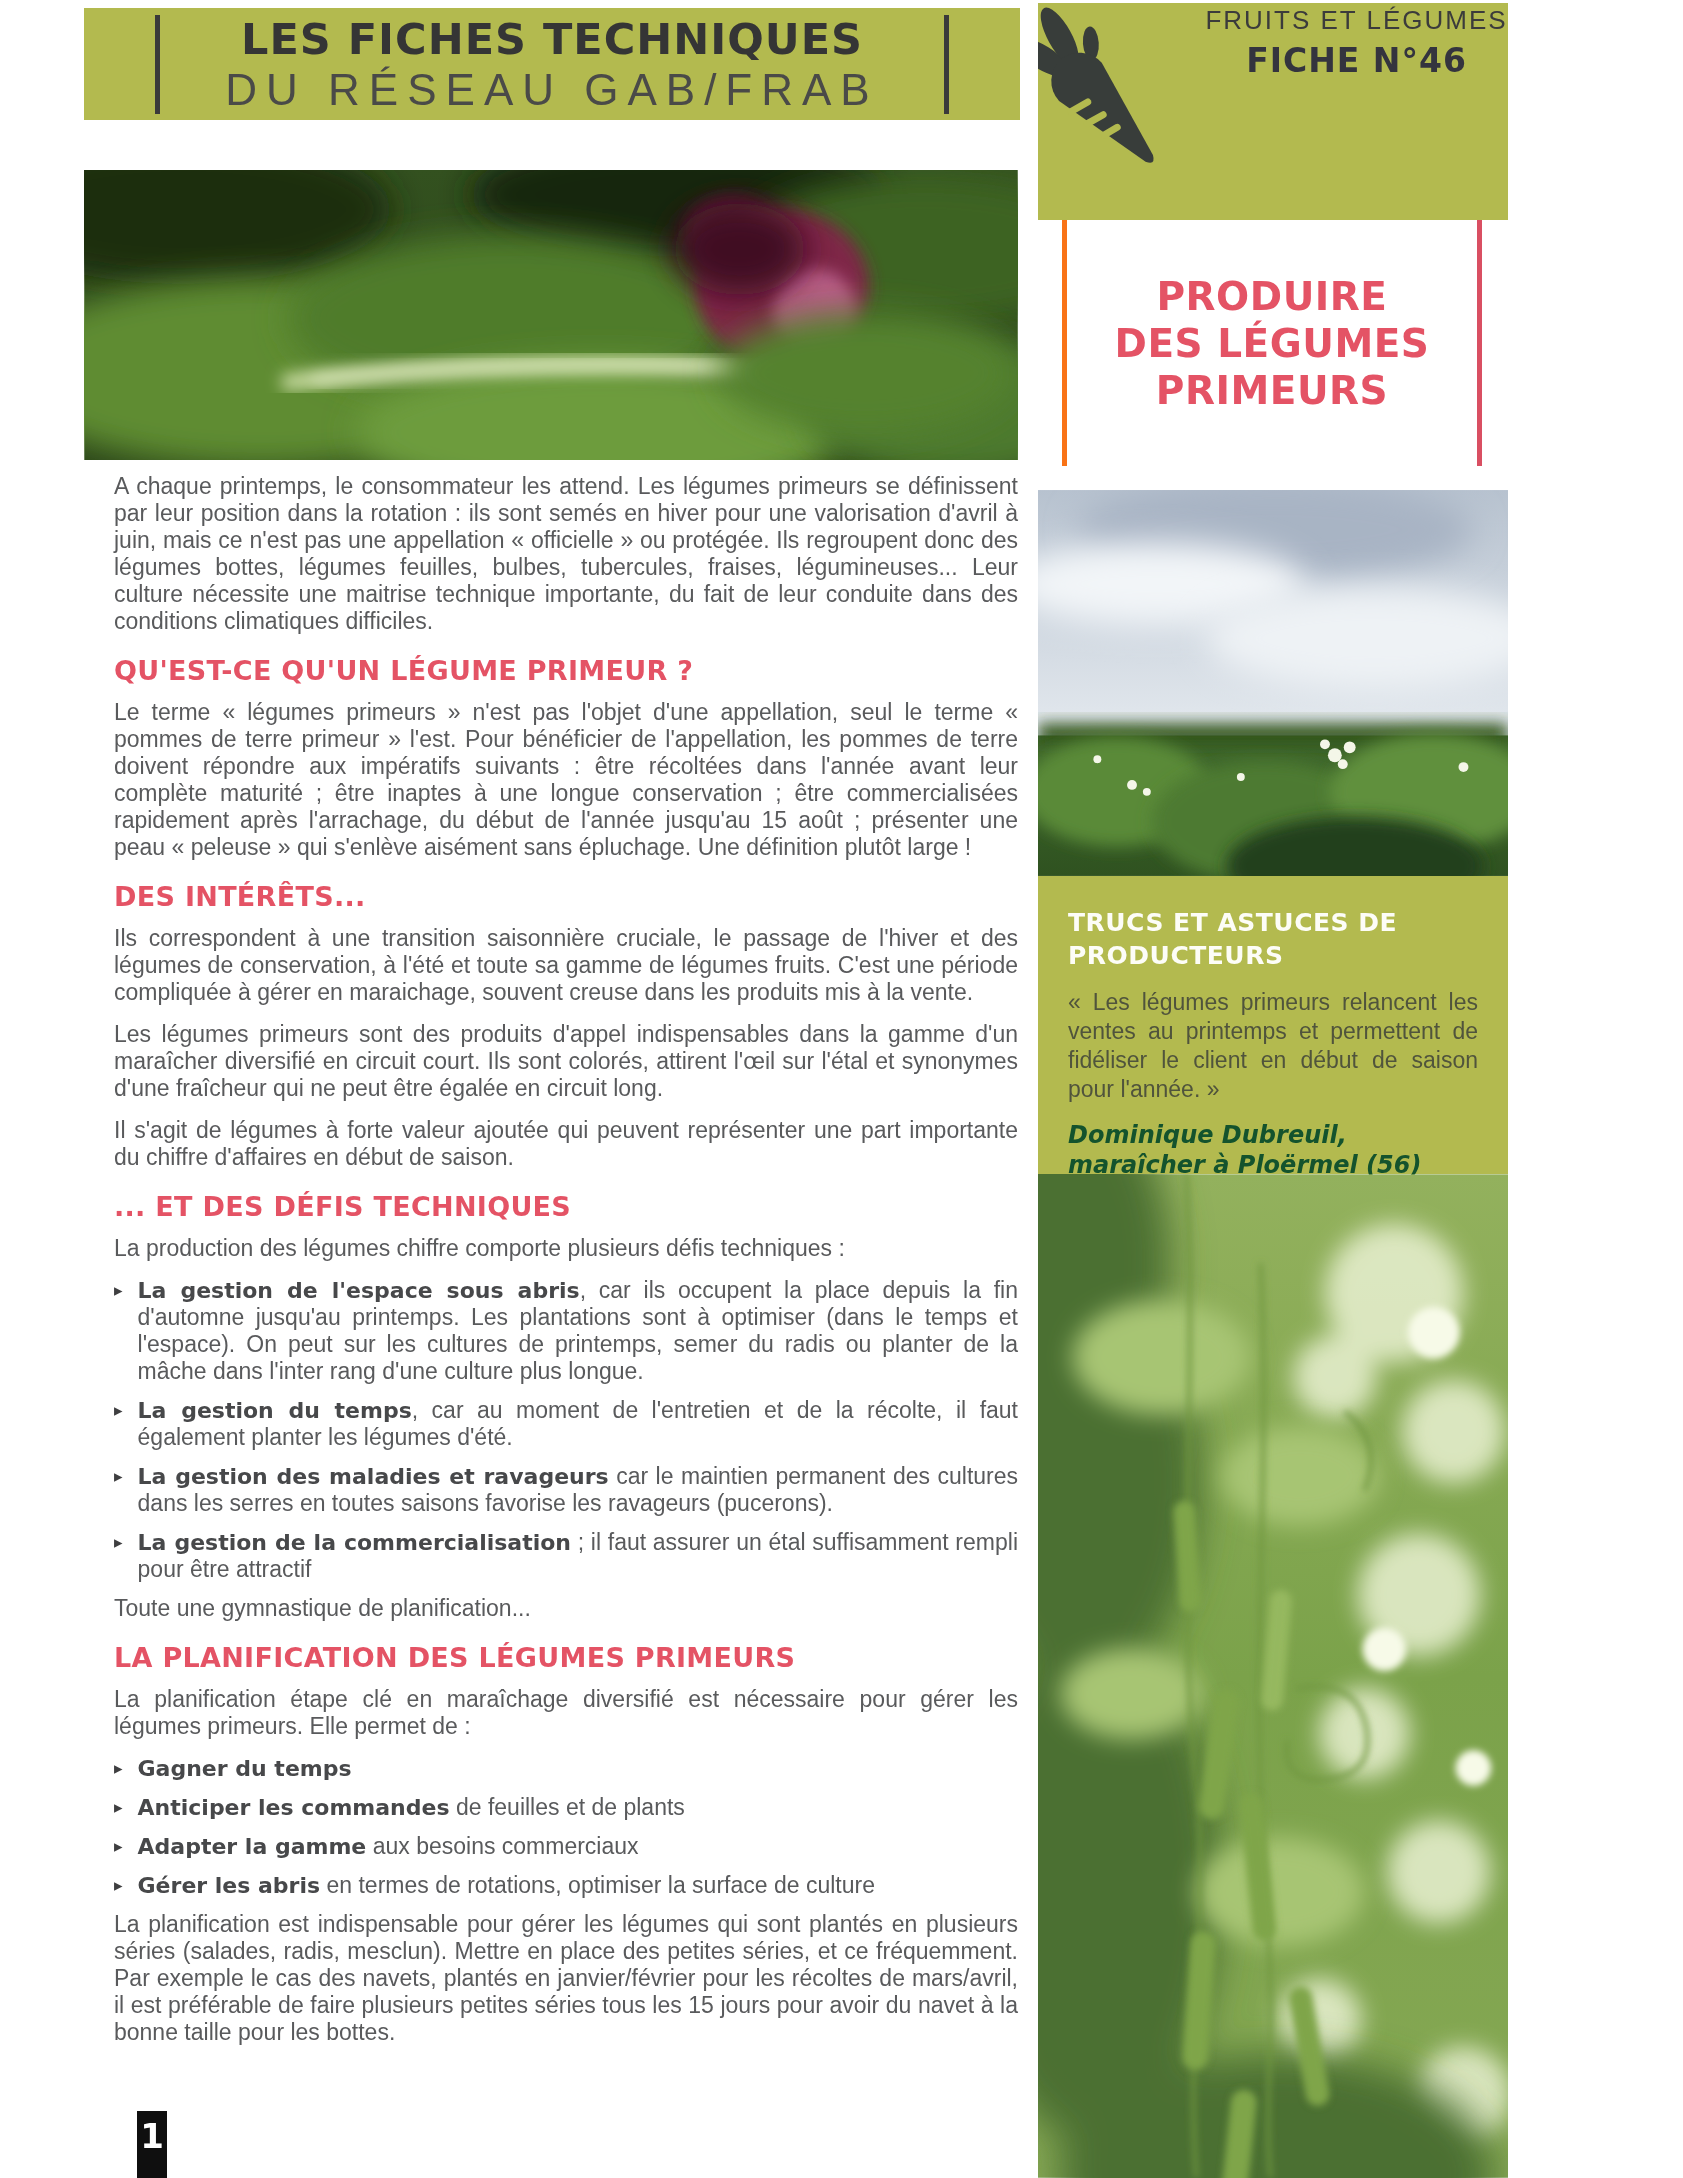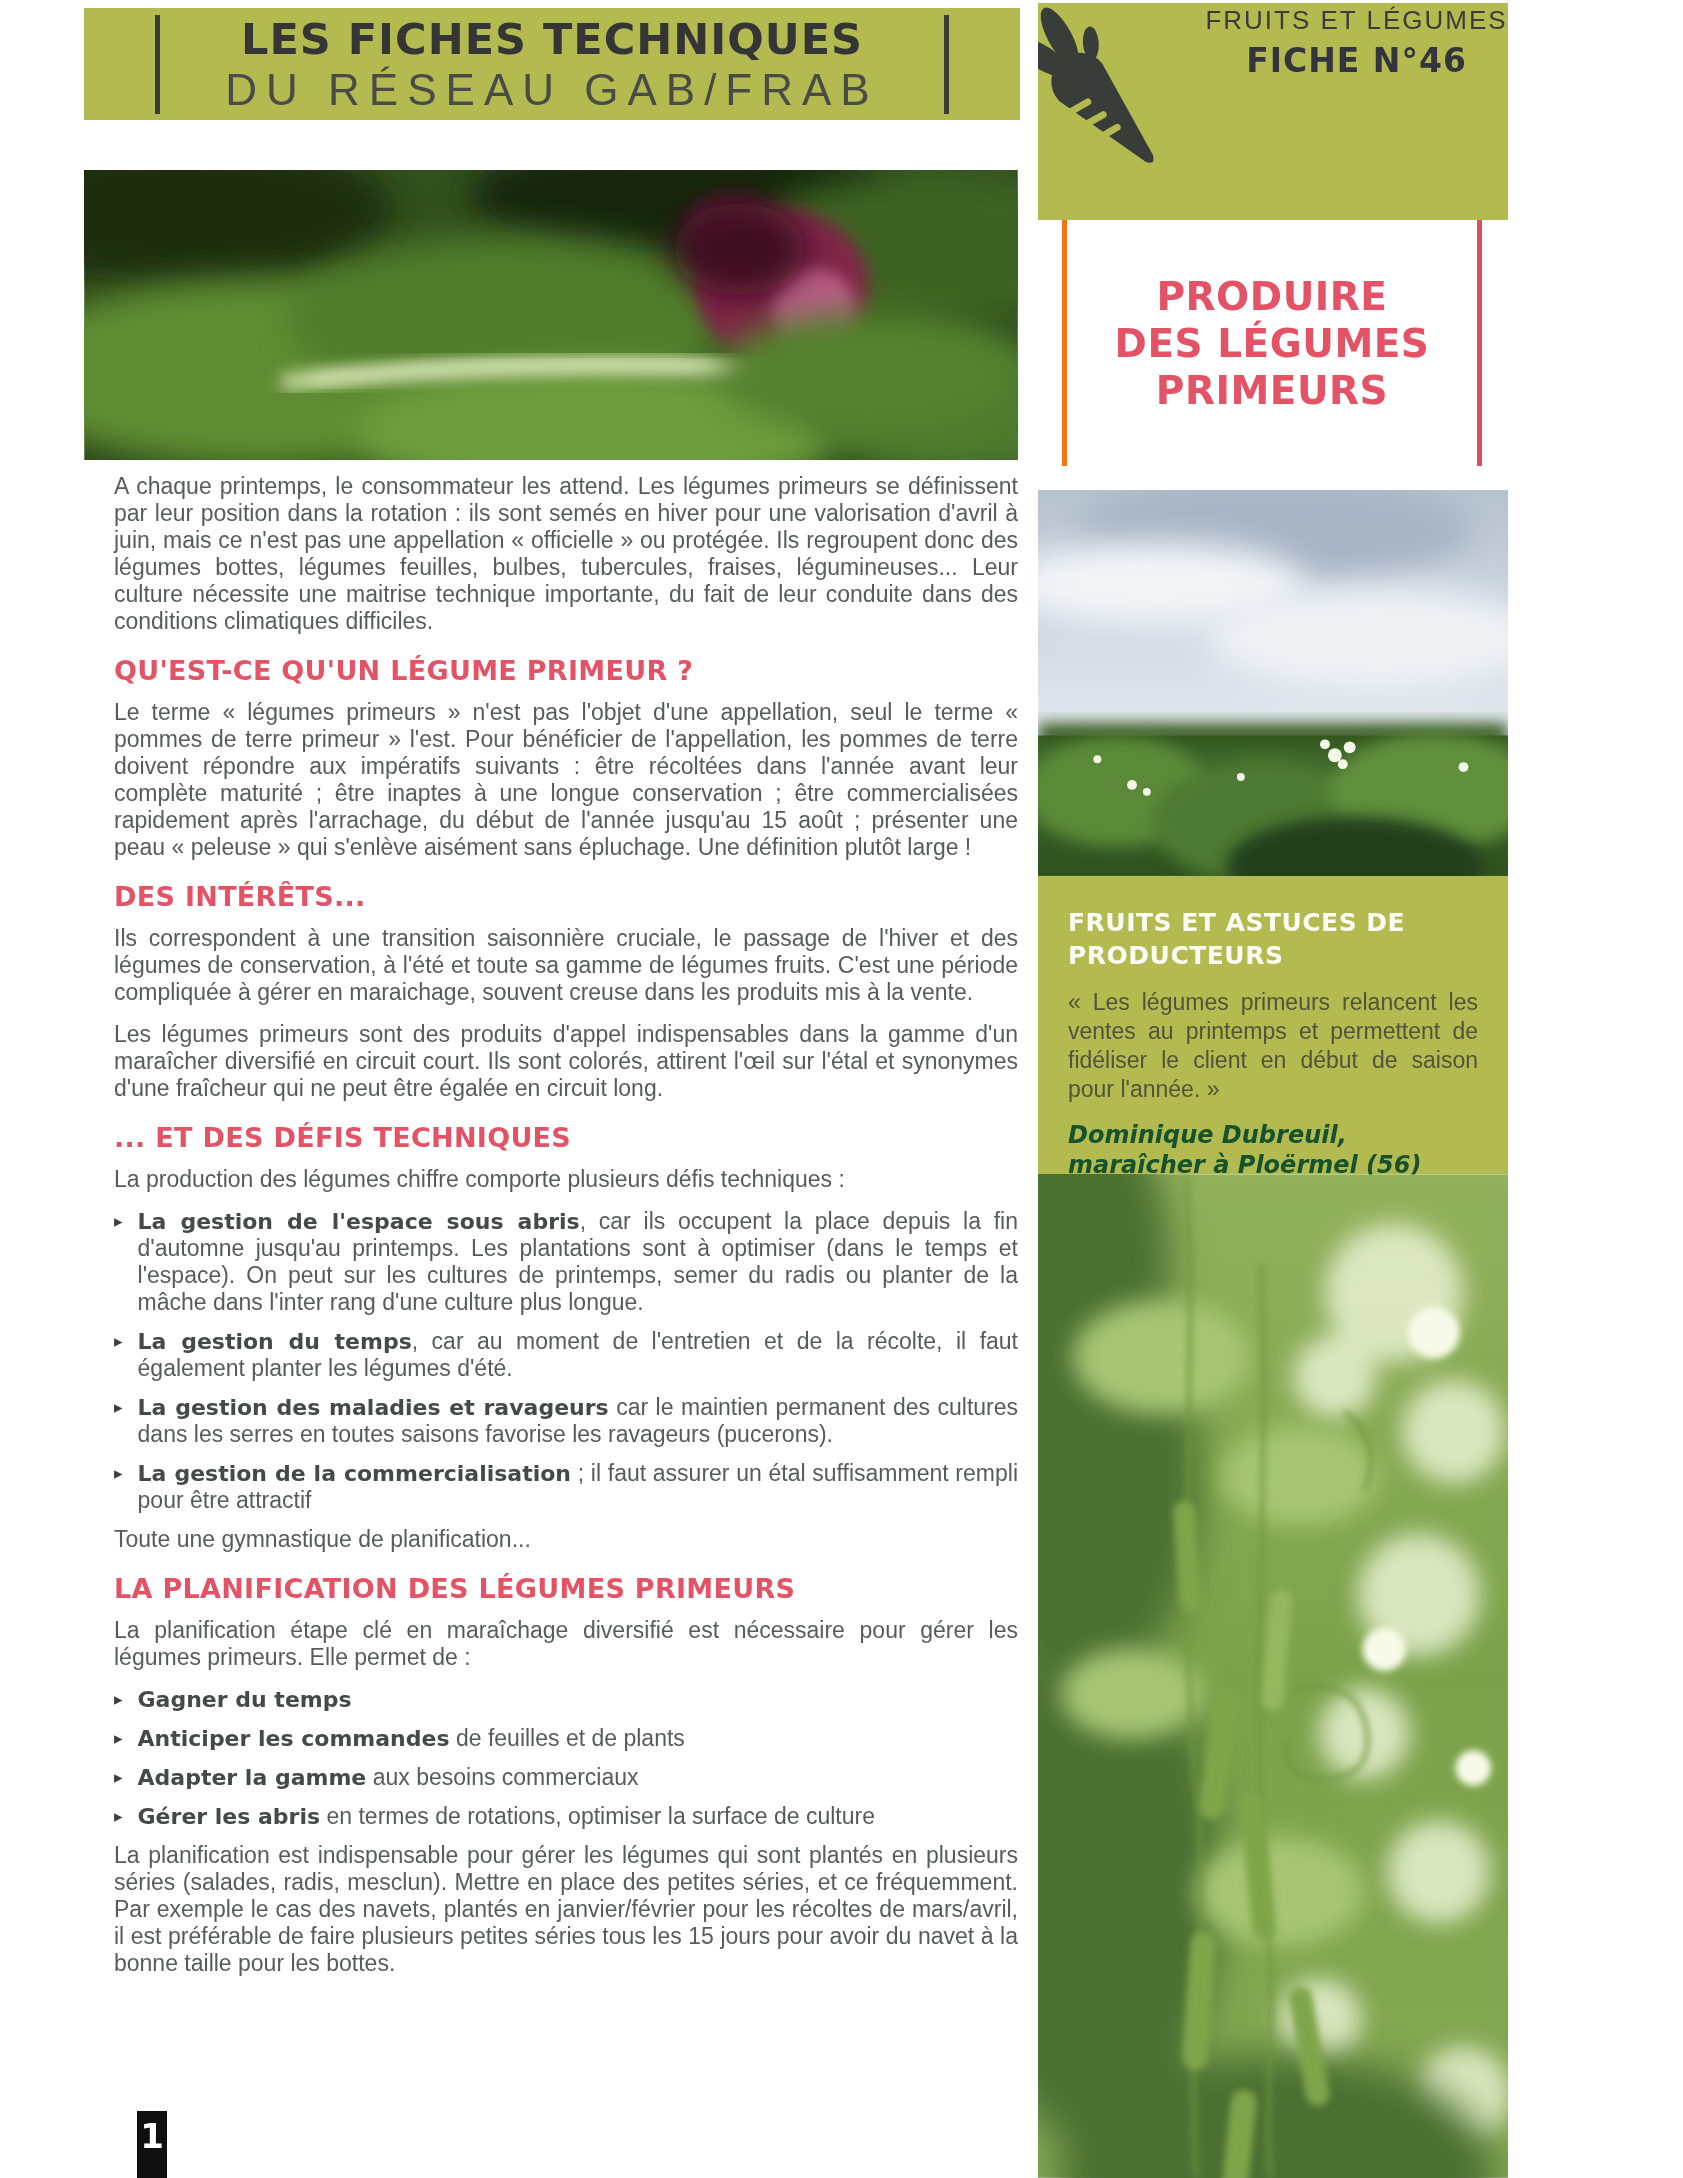--- a/index.html
+++ b/index.html
@@ -196,21 +196,21 @@
         <circle cx="95" cy="298" r="5"></circle>
         <circle cx="110" cy="305" r="4"></circle>
       <circle cx="430" cy="280" r="5"></circle>
         <circle cx="60" cy="272" r="4"></circle>
         <circle cx="205" cy="290" r="4"></circle>
     </g>
   </svg>
 </div>
 
 <div class="trucs-box">
-  <div class="trucs-head">FRUITS ET ASTUCES DE PRODUCTEURS</div>
+  <div class="trucs-head">TRUCS ET ASTUCES DE PRODUCTEURS</div>
   <div class="trucs-quote">« Les légumes primeurs relancent les ventes au printemps et permettent de fidéliser le client en début de saison pour l'année. »</div>
   <div class="trucs-attrib">Dominique Dubreuil, maraîcher à Ploërmel (56)</div>
 </div>
 
 <div class="photo photo-peas">
   <svg width="470" height="1004" viewBox="0 0 475 1014">
     <defs>
       <linearGradient id="gPea" x1="0" y1="0" x2="0" y2="1">
         <stop offset="0" stop-color="#93b15d"></stop>
           <stop offset="0.5" stop-color="#7ba24a"></stop>
@@ -275,20 +275,21 @@
 <div class="main-col">
 
   <p class="body-p">A chaque printemps, le consommateur les attend. Les légumes primeurs se définissent par leur position dans la rotation : ils sont semés en hiver pour une valorisation d'avril à juin, mais ce n'est pas une appellation « officielle » ou protégée. Ils regroupent donc des légumes bottes, légumes feuilles, bulbes, tubercules, fraises, légumineuses... Leur culture nécessite une maitrise technique importante, du fait de leur conduite dans des conditions climatiques difficiles.</p>
 
   <div class="h2">QU'EST-CE QU'UN LÉGUME PRIMEUR ?</div>
   <p class="body-p">Le terme « légumes primeurs » n'est pas l'objet d'une appellation, seul le terme « pommes de terre primeur » l'est. Pour bénéficier de l'appellation, les pommes de terre doivent répondre aux impératifs suivants : être récoltées dans l'année avant leur complète maturité ; être inaptes à une longue conservation ; être commercialisées rapidement après l'arrachage, du début de l'année jusqu'au 15 août ; présenter une peau « peleuse » qui s'enlève aisément sans épluchage. Une définition plutôt large !</p>
 
   <div class="h2">DES INTÉRÊTS...</div>
   <p class="body-p">Ils correspondent à une transition saisonnière cruciale, le passage de l'hiver et des légumes de conservation, à l'été et toute sa gamme de légumes fruits. C'est une période compliquée à gérer en maraichage, souvent creuse dans les produits mis à la vente.</p>
   <p class="body-p">Les légumes primeurs sont des produits d'appel indispensables dans la gamme d'un maraîcher diversifié en circuit court. Ils sont colorés, attirent l'œil sur l'étal et synonymes d'une fraîcheur qui ne peut être égalée en circuit long.</p>
+  <p class="body-p">Il s'agit de légumes à forte valeur ajoutée qui peuvent représenter une part importante du chiffre d'affaires en début de saison.</p>
 
   <div class="h2">... ET DES DÉFIS TECHNIQUES</div>
   <p class="body-p">La production des légumes chiffre comporte plusieurs défis techniques :</p>
 
   <div class="blist">
     <div class="bitem">
       <span class="tri">▸</span>
       <div class="btext"><span class="blead">La gestion de l'espace sous abris</span><span>, car ils occupent la place depuis la fin d'automne jusqu'au printemps. Les plantations sont à optimiser (dans le temps et l'espace). On peut sur les cultures de printemps, semer du radis ou planter de la mâche dans l'inter rang d'une culture plus longue.</span></div>
     </div>
     <div class="bitem">

